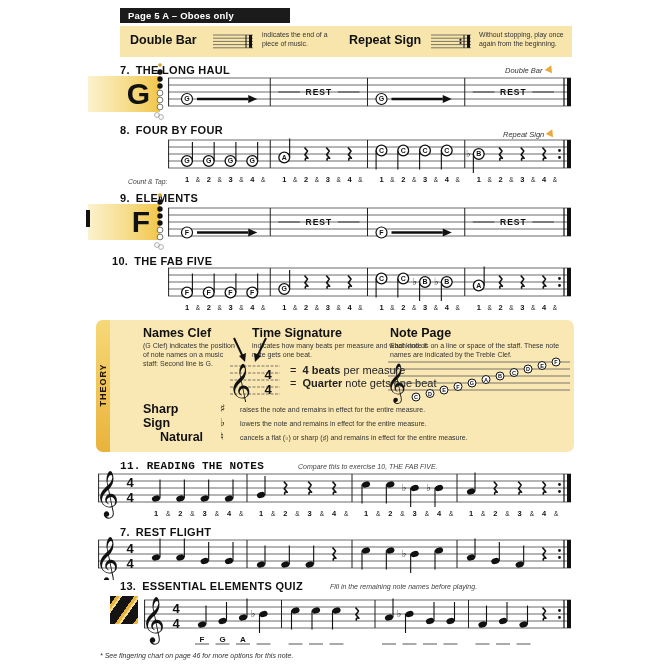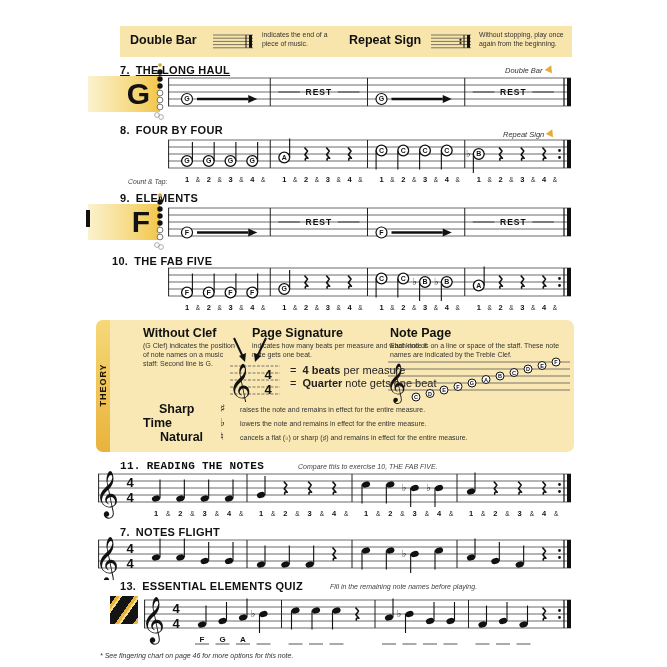--- a/index.html
+++ b/index.html
@@ -35,20 +35,23 @@
         repeating-linear-gradient(125deg,#141414 0 5px,#E8B43C 5px 8px,#F6DC8A 8px 10px,#141414 10px 15px);}
   .footnote{font-style:italic;font-size:7px;color:#333;}
   .black-key-mark{left:86px;top:210px;width:4px;height:17px;background:#111;}
   svg text{font-family:"Liberation Sans",sans-serif;}
 </style>
 </head>
 <body>
 
 <div class="page">
 
+  <div class="abs header-bar">
+    <span>Page 5 A  –  Oboes only</span>
+  </div>
 
   <div class="abs def-band"></div>
   <div class="abs def-term" style="left:130px;top:33px;">Double Bar</div>
   <svg class="abs" style="left:213px;top:32px;" width="42" height="18" id="mini-double">
       <line x1="0" y1="3" x2="40" y2="3" stroke="#444" stroke-width="0.7"></line>
       <line x1="0" y1="6.2" x2="40" y2="6.2" stroke="#444" stroke-width="0.7"></line>
       <line x1="0" y1="9.4" x2="40" y2="9.4" stroke="#444" stroke-width="0.7"></line>
       <line x1="0" y1="12.600000000000001" x2="40" y2="12.600000000000001" stroke="#444" stroke-width="0.7"></line>
       <line x1="0" y1="15.8" x2="40" y2="15.8" stroke="#444" stroke-width="0.7"></line>
       <line x1="33" y1="3" x2="33" y2="15.8" stroke="#111" stroke-width="1"></line>
@@ -62,21 +65,21 @@
       <line x1="0" y1="9.4" x2="40" y2="9.4" stroke="#444" stroke-width="0.7"></line>
       <line x1="0" y1="12.600000000000001" x2="40" y2="12.600000000000001" stroke="#444" stroke-width="0.7"></line>
       <line x1="0" y1="15.8" x2="40" y2="15.8" stroke="#444" stroke-width="0.7"></line>
       <line x1="33" y1="3" x2="33" y2="15.8" stroke="#111" stroke-width="1"></line>
       <rect x="36" y="3" width="3" height="12.8" fill="#111"></rect>
       <circle cx="29.5" cy="7.8" r="1.1" fill="#111"></circle>
       <circle cx="29.5" cy="11" r="1.1" fill="#111"></circle>
     </svg>
   <div class="abs def-desc" style="left:479px;top:31px;width:92px;">Without stopping, play once again from the beginning.</div>
 
-  <div class="abs ex-heading" style="left:120px;top:64px;text-decoration:underline;">
+  <div class="abs ex-heading" style="left:120px;top:64px;">
     <span class="ex-num">7.</span><span>THE LONG HAUL</span>
   </div>
   <div class="abs callout" style="left:505px;top:66px;">
     <span>Double Bar</span>
     <span class="callout-arrow"></span>
   </div>
   <div class="abs big-letter" style="left:88px;top:76px;width:62px;height:36px;">
     <span>G</span>
   </div>
   <svg class="abs" style="left:150px;top:60px;" width="20" height="62" id="fing-G">
@@ -343,23 +346,23 @@
       <text x="354.25" y="46" font-size="7.5" fill="#111" text-anchor="middle" font-weight="bold">3</text>
       <text x="365.125" y="46" font-size="6.5" fill="#222" text-anchor="middle">&amp;</text>
       <text x="376" y="46" font-size="7.5" fill="#111" text-anchor="middle" font-weight="bold">4</text>
       <text x="386.875" y="46" font-size="6.5" fill="#222" text-anchor="middle">&amp;</text>
     </svg>
 
   <div class="abs theory-box"></div>
   <div class="abs theory-tab">
     <span>THEORY</span>
   </div>
-  <div class="abs th-term" style="left:143px;top:326px;">Without Clef</div>
+  <div class="abs th-term" style="left:143px;top:326px;">Names Clef</div>
   <div class="abs th-desc" style="left:143px;top:341px;width:92px;">(G Clef) indicates the position of note names on a music staff: Second line is G.</div>
-  <div class="abs th-term" style="left:252px;top:326px;">Page Signature</div>
+  <div class="abs th-term" style="left:252px;top:326px;">Time Signature</div>
   <div class="abs th-desc" style="left:252px;top:341px;width:178px;">indicates how many beats per measure and what kind of note gets one beat.</div>
   <svg class="abs" style="left:226px;top:336px;" width="46" height="28" id="th-arrows">
       <line x1="8" y1="2" x2="17" y2="21" stroke="#111" stroke-width="2"></line>
       <path d="M13 20 L19 26 L20 17 Z" fill="#111"></path>
       <line x1="40" y1="2" x2="31" y2="21" stroke="#111" stroke-width="2"></line>
       <path d="M28 17 L29 26 L35 20 Z" fill="#111"></path>
     </svg>
   <svg class="abs" style="left:226px;top:358px;" width="58" height="44" id="th-clefstaff">
       <line x1="4" y1="8" x2="54" y2="8" stroke="#555" stroke-width="0.8" stroke-dasharray="3 1.5"></line>
       <line x1="4" y1="15" x2="54" y2="15" stroke="#555" stroke-width="0.8" stroke-dasharray="3 1.5"></line>
@@ -401,24 +404,24 @@
       <text x="112" y="22" font-size="5.5" fill="#111" text-anchor="middle" font-weight="bold">B</text>
       <circle cx="126" cy="16.5" r="4" fill="#fff" stroke="#111" stroke-width="1"></circle>
       <text x="126" y="18.5" font-size="5.5" fill="#111" text-anchor="middle" font-weight="bold">C</text>
       <circle cx="140" cy="13" r="4" fill="#fff" stroke="#111" stroke-width="1"></circle>
       <text x="140" y="15" font-size="5.5" fill="#111" text-anchor="middle" font-weight="bold">D</text>
       <circle cx="154" cy="9.5" r="4" fill="#fff" stroke="#111" stroke-width="1"></circle>
       <text x="154" y="11.5" font-size="5.5" fill="#111" text-anchor="middle" font-weight="bold">E</text>
       <circle cx="168" cy="6" r="4" fill="#fff" stroke="#111" stroke-width="1"></circle>
       <text x="168" y="8" font-size="5.5" fill="#111" text-anchor="middle" font-weight="bold">F</text>
     </svg>
-  <div class="abs th-term" style="left:143px;top:402px;margin-left:16px;">Sharp</div>
+  <div class="abs th-term" style="left:143px;top:402px;">Sharp</div>
   <div class="abs sym" style="left:220px;top:402px;">♯</div>
   <div class="abs th-desc" style="left:240px;top:405px;width:320px;">raises the note and remains in effect for the entire measure.</div>
-  <div class="abs th-term" style="left:143px;top:416px;">Time</div>
+  <div class="abs th-term" style="left:143px;top:416px;">Sign</div>
   <div class="abs sym" style="left:220px;top:416px;">♭</div>
   <div class="abs th-desc" style="left:240px;top:419px;width:320px;">lowers the note and remains in effect for the entire measure.</div>
   <div class="abs th-term" style="left:160px;top:430px;">Natural</div>
   <div class="abs sym" style="left:220px;top:430px;">♮</div>
   <div class="abs th-desc" style="left:240px;top:433px;width:320px;">cancels a flat (♭) or sharp (♯) and remains in effect for the entire measure.</div>
 
   <div class="abs ex-heading" style="left:120px;top:460px;font-family:Liberation Mono, monospace;">
     <span class="ex-num">11.</span><span>READING THE NOTES</span>
   </div>
   <div class="abs subtitle" style="left:298px;top:463px;">Compare this to exercise 10, THE FAB FIVE.</div>
@@ -495,21 +498,21 @@
       <text x="385.1666666666667" y="46" font-size="6.5" fill="#222" text-anchor="middle">&amp;</text>
       <text x="397.3333333333333" y="46" font-size="7.5" fill="#111" text-anchor="middle" font-weight="bold">2</text>
       <text x="409.5" y="46" font-size="6.5" fill="#222" text-anchor="middle">&amp;</text>
       <text x="421.6666666666667" y="46" font-size="7.5" fill="#111" text-anchor="middle" font-weight="bold">3</text>
       <text x="433.83333333333337" y="46" font-size="6.5" fill="#222" text-anchor="middle">&amp;</text>
       <text x="446" y="46" font-size="7.5" fill="#111" text-anchor="middle" font-weight="bold">4</text>
       <text x="458.1666666666667" y="46" font-size="6.5" fill="#222" text-anchor="middle">&amp;</text>
     </svg>
 
   <div class="abs ex-heading" style="left:120px;top:526px;">
-    <span class="ex-num">7.</span><span>NOTES FLIGHT</span>
+    <span class="ex-num">7.</span><span>REST FLIGHT</span>
   </div>
   <svg class="abs" style="left:98px;top:534px;" width="474" height="46" id="staff12">
       <line x1="0" y1="6" x2="473" y2="6" stroke="#444" stroke-width="0.8"></line>
       <line x1="0" y1="13" x2="473" y2="13" stroke="#444" stroke-width="0.8"></line>
       <line x1="0" y1="20" x2="473" y2="20" stroke="#444" stroke-width="0.8"></line>
       <line x1="0" y1="27" x2="473" y2="27" stroke="#444" stroke-width="0.8"></line>
       <line x1="0" y1="34" x2="473" y2="34" stroke="#444" stroke-width="0.8"></line>
       <line x1="0.6" y1="6" x2="0.6" y2="34" stroke="#222" stroke-width="1"></line>
       <line x1="149" y1="6" x2="149" y2="34" stroke="#222" stroke-width="1"></line>
       <line x1="254" y1="6" x2="254" y2="34" stroke="#222" stroke-width="1"></line>

